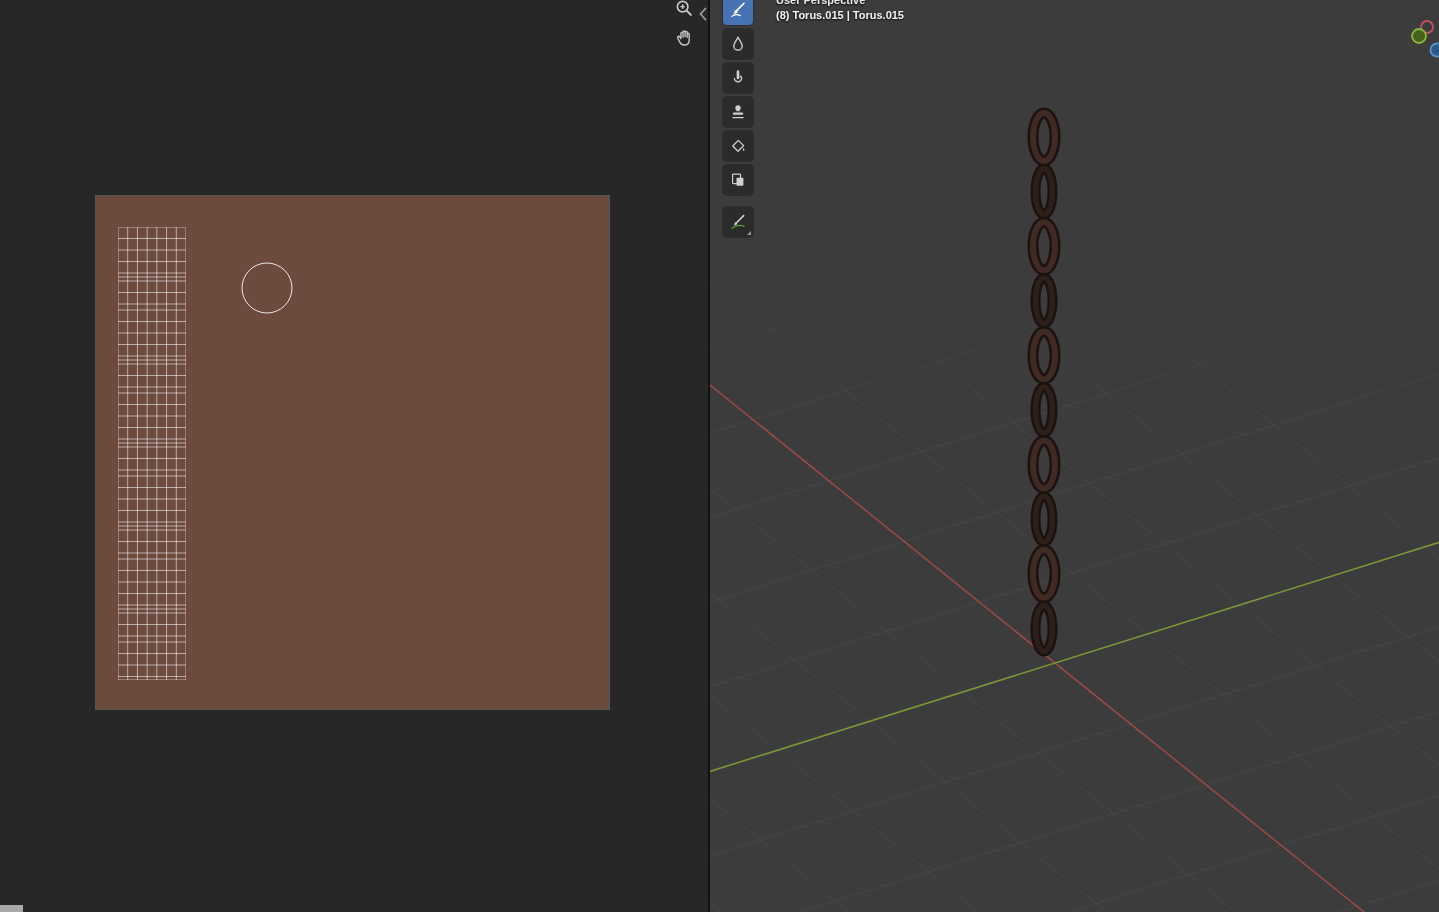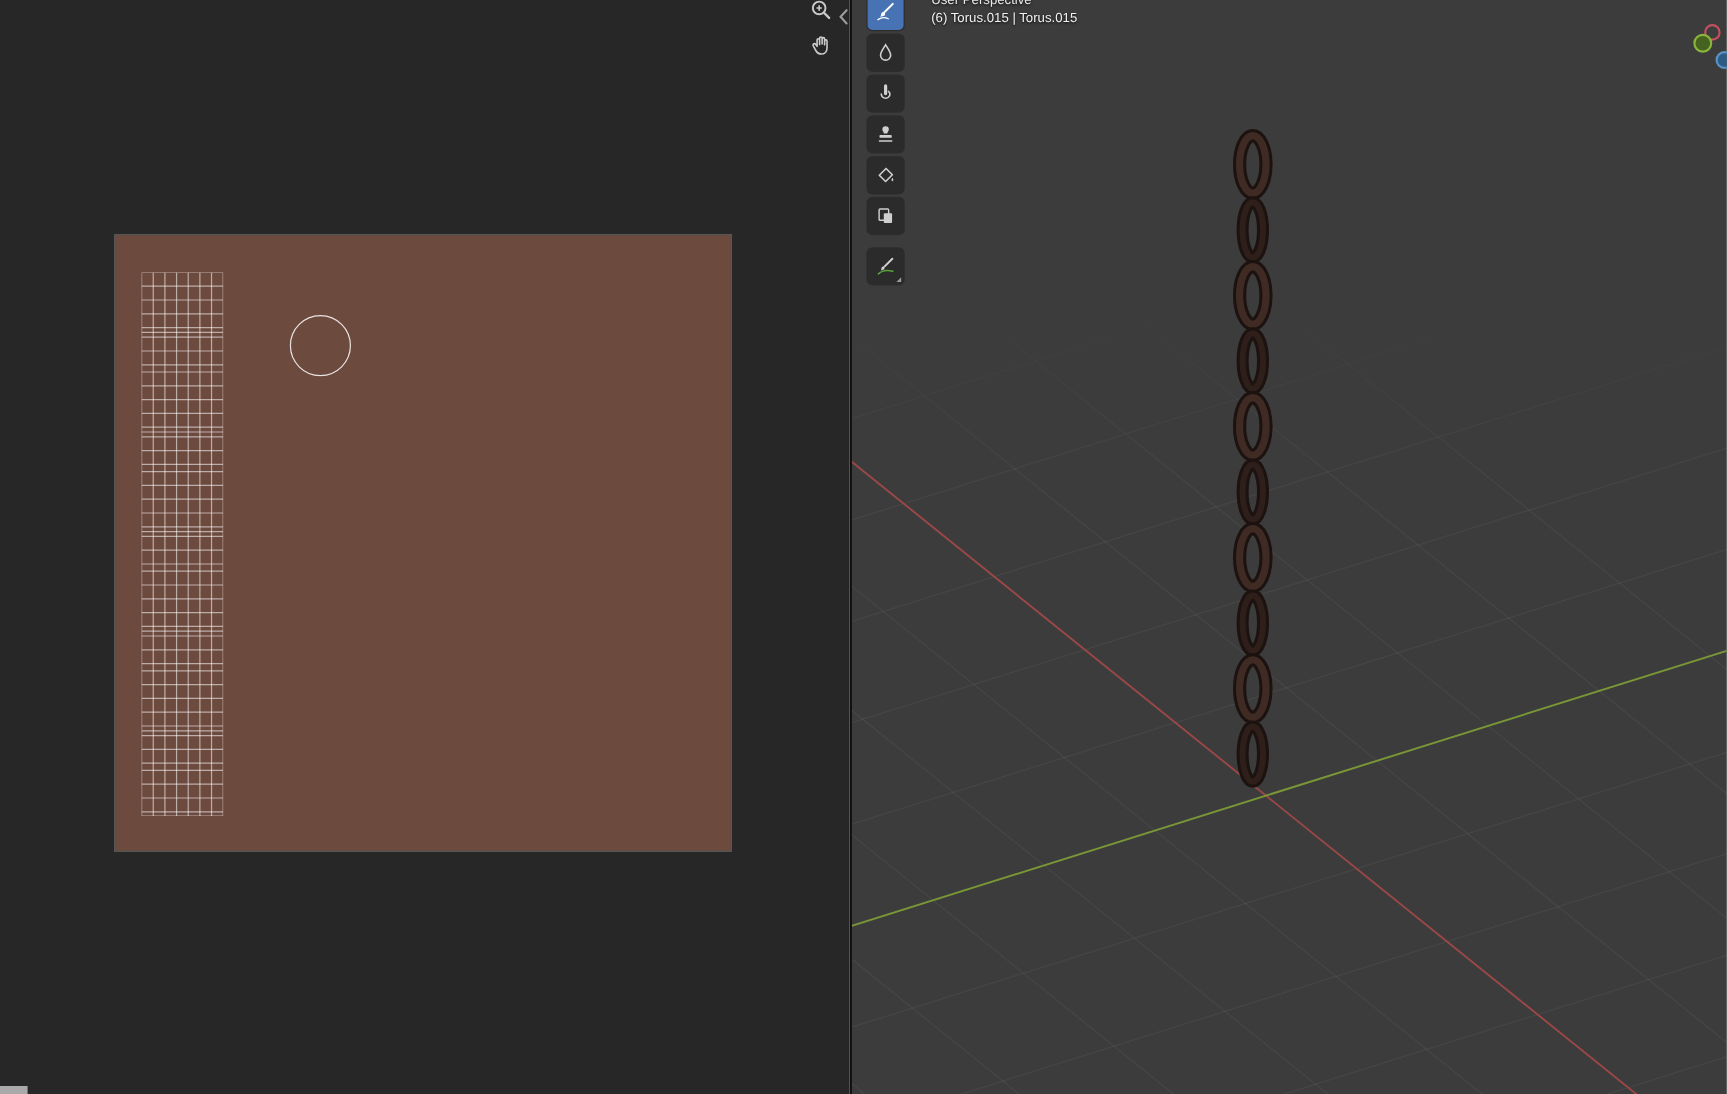--- a/index.html
+++ b/index.html
@@ -1,17 +1,17 @@
 <!DOCTYPE html>
 <html style="--canvas-color: #6d4a3e; --editor-bg: #272727; --viewport-bg: #3c3c3c; --active-color: #4772b3; --annotate-green: #55a339;"><head>
 <meta charset="utf-8">
 <style>
   html,body{margin:0;padding:0;background:#1d1d1d;}
   body{width:1439px;height:912px;overflow:hidden;font-family:"Liberation Sans","DejaVu Sans",sans-serif;}
-  .app{position:relative;width:1439px;height:912px;background:#ffffff;}
+  .app{position:relative;width:1439px;height:912px;background:#a21caf;font-weight:bold;}
 
   
   .image-editor{position:absolute;left:0;top:0;width:708px;height:912px;background:var(--editor-bg,#272727);overflow:hidden;}
   .paint-canvas{position:absolute;left:96px;top:196px;width:513px;height:513px;background:var(--canvas-color,#6d4a3e);outline:1px solid rgba(255,255,255,.22);}
   #uv-grid{position:absolute;left:22px;top:31px;display:block;}
   .brush-svg{position:absolute;left:145px;top:66px;display:block;}
   .ie-tools{position:absolute;left:674px;top:-2px;display:flex;flex-direction:column;gap:9px;}
   .ie-btn{width:20px;height:20px;background:none;border:none;padding:0;color:#c9c9c9;cursor:pointer;}
   .chevron{position:absolute;left:696px;top:6px;width:14px;height:16px;color:#9a9a9a;background:none;border:none;padding:0;cursor:pointer;}
 
@@ -192,21 +192,21 @@
           <ellipse cx="334" cy="519.2" rx="8.5" ry="23" fill="none" stroke="#2f1f1a" stroke-width="5"></ellipse>
           <ellipse cx="334" cy="573.8" rx="11" ry="24" fill="none" stroke="#1c1210" stroke-width="11"></ellipse>
           <ellipse cx="334" cy="573.8" rx="11" ry="24" fill="none" stroke="#3f2b23" stroke-width="6"></ellipse>
           <ellipse cx="334" cy="628.4" rx="8.5" ry="23" fill="none" stroke="#1c1210" stroke-width="10"></ellipse>
           <ellipse cx="334" cy="628.4" rx="8.5" ry="23" fill="none" stroke="#2f1f1a" stroke-width="5"></ellipse>
         </g>
       </svg>
 
     <div class="vp-header">
       <div>User Perspective</div>
-      <div class="obj">(6) Torus.015 | Torus.015</div>
+      <div class="obj">(8) Torus.015 | Torus.015</div>
     </div>
 
     <div class="toolbar">
       <button class="tool-btn active" aria-label="draw">
         <svg viewBox="0 0 24 24" width="18" height="18">
           <path d="M20 3 L11.5 11.5" stroke="currentColor" stroke-width="2.2" stroke-linecap="round" fill="none"></path>
           <path d="M11.5 11 L7.5 12.8 L6.3 17.6 L11.4 15.6 Z" fill="currentColor"></path>
           <path d="M3.5 20.5 Q9 16.5 15 19.5" stroke="currentColor" stroke-width="1.5" fill="none" stroke-linecap="round"></path>
         </svg>
       </button>

